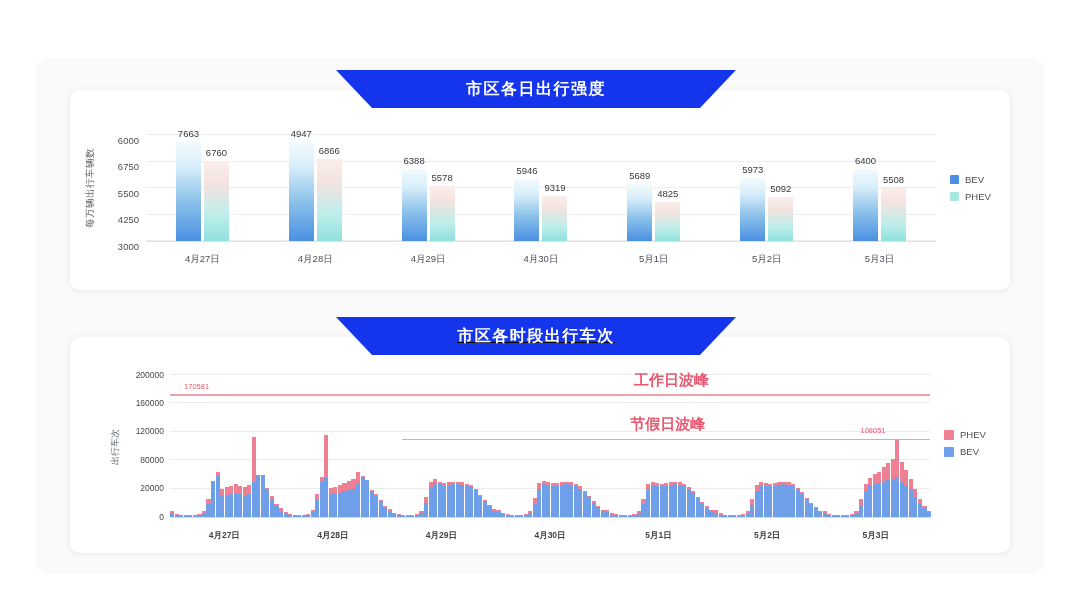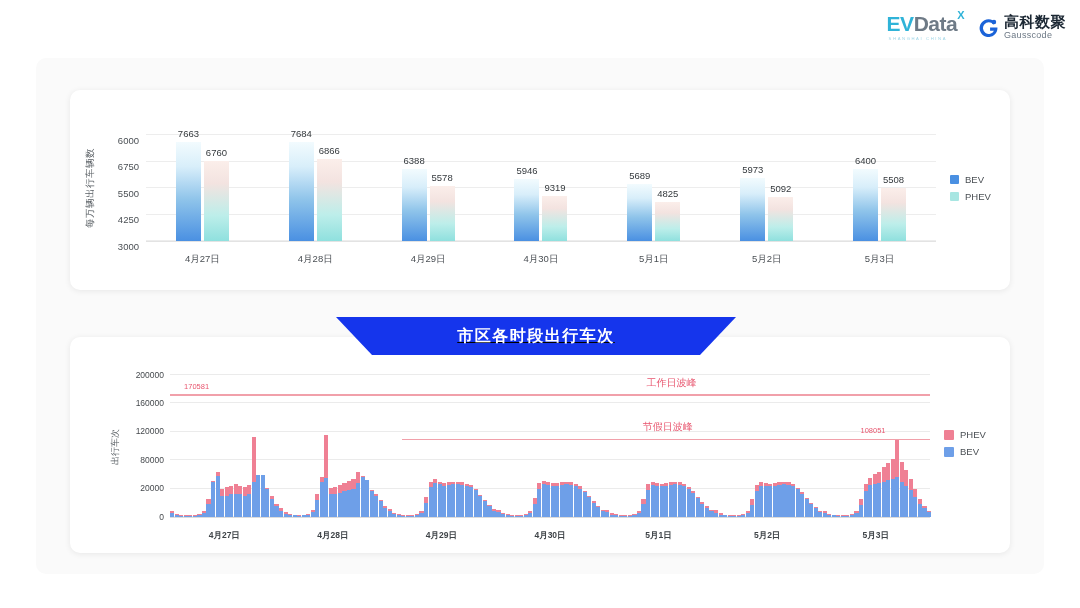--- a/index.html
+++ b/index.html
@@ -158,64 +158,44 @@
   }
   .c2-axis {
     position: absolute; left: 100px; width: 760px; top: 180px;
     height: 1px; background: #dcdcdc;
   }
   .c2-annot-line {
     position: absolute; height: 1.6px; background: #f1a0aa;
   }
   .c2-annot-txt {
     position: absolute; transform: translateX(-50%);
-    font-size: 10px; color: #e8566f; white-space: nowrap; font-weight: normal;
+    font-size: 15px; color: #e8566f; white-space: nowrap; font-weight: bold;
   }
   .c2-val-txt {
     position: absolute; transform: translateX(-50%);
     font-size: 7.5px; color: #e8566f; white-space: nowrap;
   }
   .c2-legend {
     position: absolute; left: 874px; top: 92px;
     display: flex; flex-direction: column; gap: 6px;
   }
   .c2-legend .lg-sw { width: 10px; height: 10px; }
 </style>
 </head>
 <body>
 
 <div id="page">
 
-  <div class="logo-bar">
-
-    <div class="logo-evdata">
-      <div class="logo-evdata-main">
-        <span class="lg-ev">EV</span>
-          <span class="lg-data">Data</span>
-          <span class="lg-x">X</span>
-      </div>
-      <div class="logo-evdata-sub">SHANGHAI CHINA</div>
-    </div>
-
-    <div class="logo-gauss">
-      <svg class="gauss-mark" viewBox="0 0 40 40">
-        <path d="M34 11.5A17 17 0 1 0 37 20h-14v6h7.4A11 11 0 1 1 29 14.2Z" fill="#1b63d8"></path>
-        <circle cx="30.5" cy="9.5" r="4.2" fill="#1b63d8"></circle>
-      </svg>
-      <div class="gauss-txt">
-        <div class="gauss-cn">高科数聚</div>
-        <div class="gauss-en">Gausscode</div>
-      </div>
-    </div>
-
+
+  <div class="outer-panel"></div>
+
+  <div class="card" id="card-1"></div>
+  <div class="banner" id="banner-1">
+    <span>市区各日出行强度</span>
   </div>
-
-  <div class="outer-panel"></div>
-
-  <div class="card" id="card-1"></div>
 
   <div id="chart1-area">
     <div class="c1-ylabel">每万辆出行车辆数</div>
     <div class="c1-plot" id="c1-plot">
         <div class="c1-gridline" style="bottom: 0px;">
           <div class="c1-ytick" style="bottom: 0px; top: 50%;">3000</div>
         </div>
         <div class="c1-gridline" style="bottom: 26.5px;">
           <div class="c1-ytick" style="bottom: 0px; top: 50%;">4250</div>
         </div>
@@ -232,21 +212,21 @@
           <div class="c1-bar bev" style="height: 98.8556px;">
             <div class="c1-val">7663</div>
           </div>
           <div class="c1-bar phev" style="height: 79.712px;">
             <div class="c1-val">6760</div>
           </div>
           <div class="c1-xlabel">4月27日</div>
         </div>
         <div class="c1-group" style="left: 112.857px; width: 112.857px;">
           <div class="c1-bar bev" style="height: 99.3008px;">
-            <div class="c1-val">7684</div>
+            <div class="c1-val">4947</div>
           </div>
           <div class="c1-bar phev" style="height: 81.9592px;">
             <div class="c1-val">6866</div>
           </div>
           <div class="c1-xlabel">4月28日</div>
         </div>
         <div class="c1-group" style="left: 225.714px; width: 112.857px;">
           <div class="c1-bar bev" style="height: 71.8256px;">
             <div class="c1-val">6388</div>
           </div>

